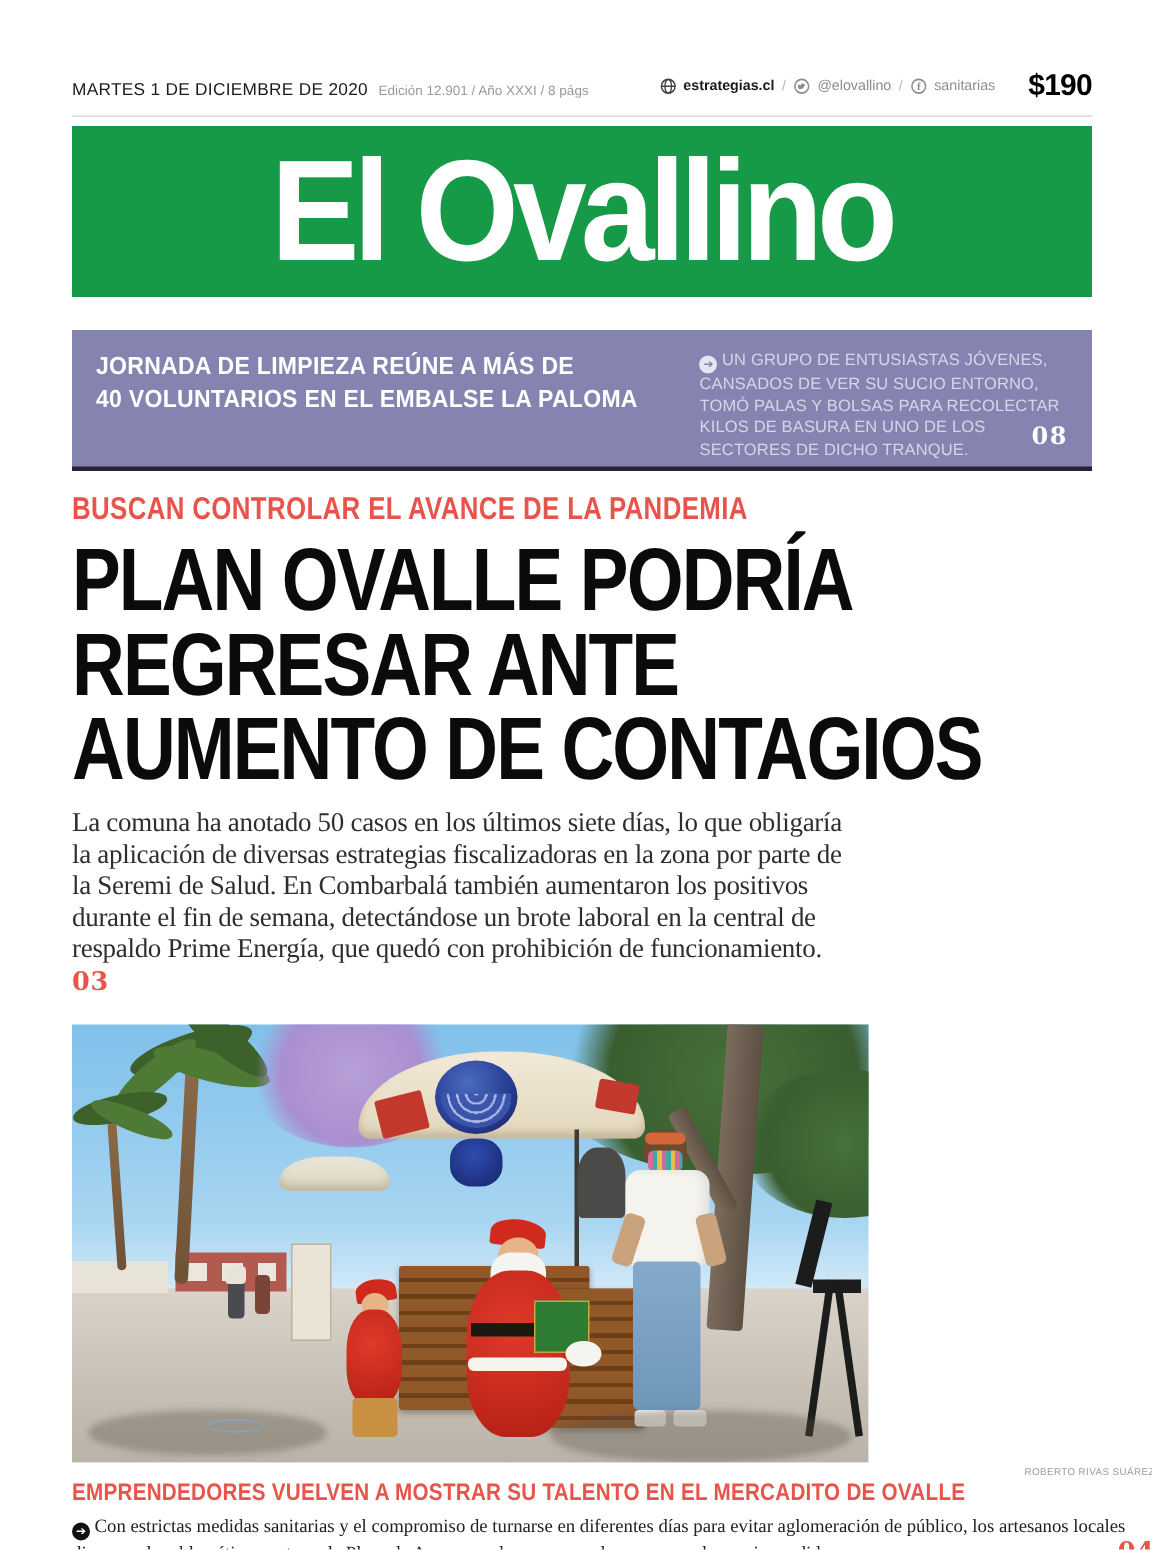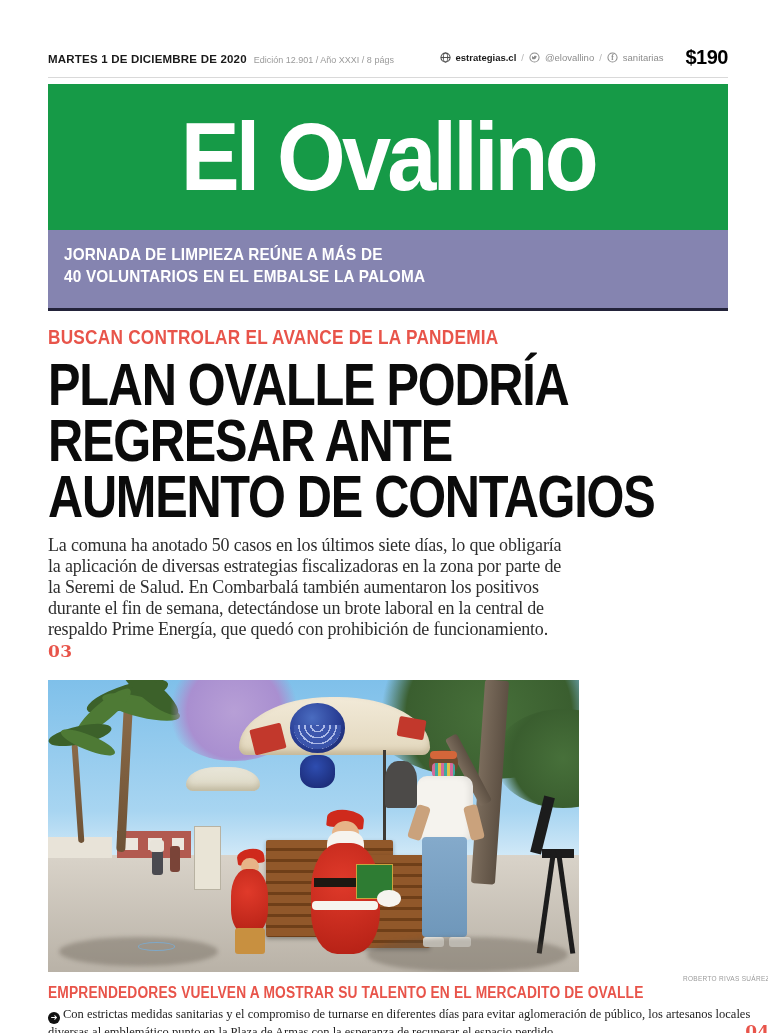--- a/index.html
+++ b/index.html
@@ -7,36 +7,36 @@
   body {
     width:768px; height:1033px; background:#fff; overflow:hidden;
     font-family:"Liberation Sans", sans-serif; color:#111;
     -webkit-font-smoothing:antialiased;
   }
   .page { padding:46px 40px 0 48px; }
 
   
   .topbar { display:flex; align-items:baseline; justify-content:space-between; padding-bottom:8px; border-bottom:1px solid #d9d9d9; }
   .tb-left { display:flex; align-items:baseline; gap:7px; }
-  .tb-date { font-size:11.5px; font-weight:bold; letter-spacing:.2px; color:#1a1a1a; }
+  .tb-date { font-size:11.5px; font-weight:normal; letter-spacing:.2px; color:#1a1a1a; }
   .tb-edition { font-size:9px; color:#9a9a9a; }
   .tb-right { display:flex; align-items:center; gap:8px; }
   .tb-social { display:flex; align-items:center; gap:5px; font-size:9.5px; color:#8c8c8c; }
   .tb-social b { color:#1a1a1a; font-weight:bold; }
   .tb-sep { color:#b5b5b5; }
   .tb-price { font-size:20px; font-weight:bold; color:#000; margin-left:14px; letter-spacing:-.5px; }
   .sicon { width:11px; height:11px; display:inline-block; vertical-align:middle; }
   .sicon svg { display:block; }
 
   
-  .masthead { margin-top:6px; height:146px; background:#169a47; display:flex; align-items:center; justify-content:center; }
+  .masthead { margin-top:6px; height:114px; background:#169a47; display:flex; align-items:center; justify-content:center; }
   .masthead-title { color:#fff; font-weight:bold; font-size:92px; letter-spacing:-4px; line-height:1; transform:scale(.96,1.04); }
 
   
-  .band { margin-top:0; background:#8584b0; border-bottom:3px solid #23233a; display:flex; gap:14px; padding:13px 14px 12px 16px; height:81px; }
+  .band { margin-top:22px; background:#8584b0; border-bottom:3px solid #23233a; display:flex; gap:14px; padding:13px 14px 12px 16px; height:94px; }
   .band-left { flex:0 0 300px; }
   .band-headline { color:#fff; font-weight:bold; font-size:16.5px; line-height:1.35; letter-spacing:.2px; transform:scale(.93,1); transform-origin:left top; white-space:nowrap; }
   .band-right { position:relative; flex:1; color:#d6d5e8; font-size:11px; line-height:1.33; letter-spacing:.1px; padding-right:6px; }
   .band-page { position:absolute; right:2px; bottom:-2px; color:#fff; font-family:"DejaVu Serif", serif; font-weight:bold; font-size:16px; letter-spacing:1px; }
   .arr-circle { display:inline-block; width:12px; height:12px; border-radius:50%; background:#e6e5f2; color:#8584b0; font-size:8px; line-height:12px; text-align:center; font-family:"DejaVu Sans",sans-serif; margin-right:3px; vertical-align:-2px; }
   .arr-circle.dark { background:#111; color:#fff; }
 
   
   .cols { display:flex; gap:16px; margin-top:14px; }
   .main-col { flex:0 0 531px; }
@@ -135,20 +135,24 @@
     <div class="masthead-title">El Ovallino</div>
   </div>
 
   <div class="band">
     <div class="band-left">
       <div class="band-headline">
         <div>JORNADA DE LIMPIEZA REÚNE A MÁS DE</div>
         <div>40 VOLUNTARIOS EN EL EMBALSE LA PALOMA</div>
       </div>
     </div>
+    <div class="band-right">
+      <span class="arr-circle">➔</span><span>UN GRUPO DE ENTUSIASTAS JÓVENES, CANSADOS DE VER SU SUCIO ENTORNO, TOMÓ PALAS Y BOLSAS PARA RECOLECTAR KILOS DE BASURA EN UNO DE LOS SECTORES DE DICHO TRANQUE.</span>
+      <span class="band-page">08</span>
+    </div>
   </div>
 
   <div class="cols">
 
     <div class="main-col">
       <div class="kicker">BUSCAN CONTROLAR EL AVANCE DE LA PANDEMIA</div>
       <div class="headline">
         <div>PLAN OVALLE PODRÍA</div>
         <div>REGRESAR ANTE</div>
         <div>AUMENTO DE CONTAGIOS</div>

